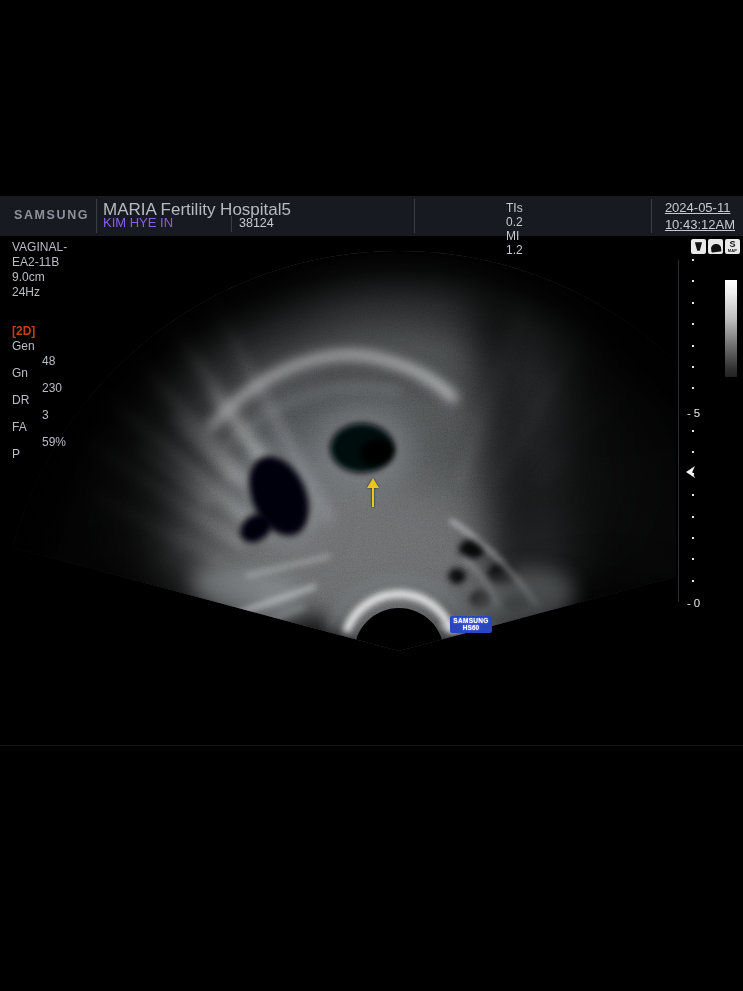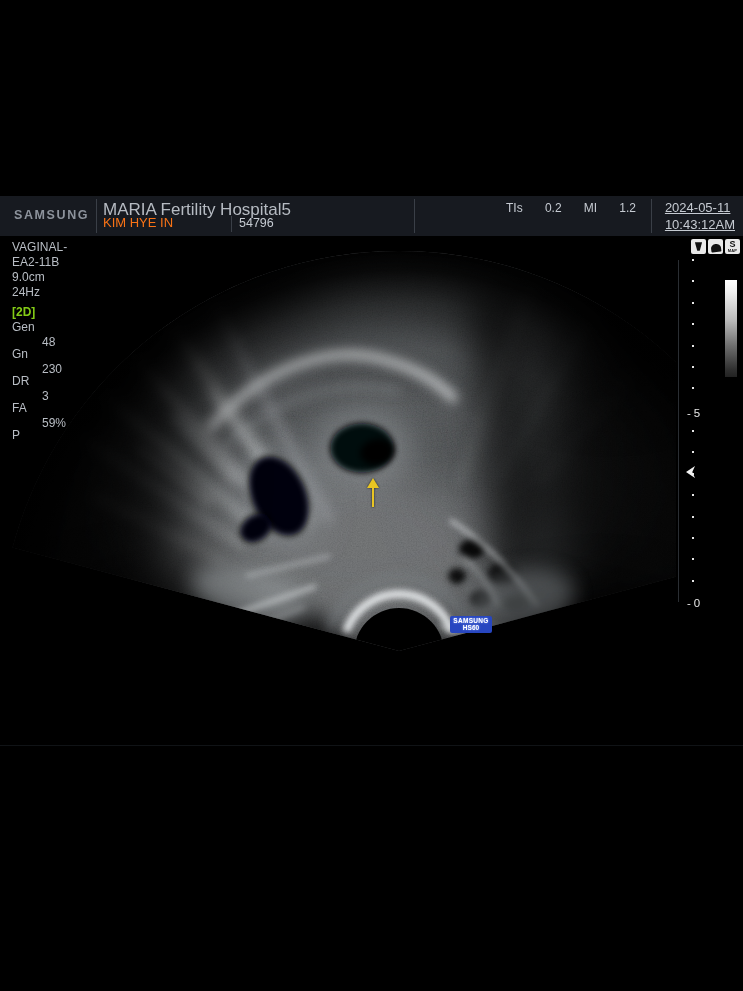--- a/index.html
+++ b/index.html
@@ -11,41 +11,41 @@
   
   .header{position:absolute;left:0;top:196px;width:743px;height:40px;background:#171a20;}
   .brand{position:absolute;left:14px;top:12px;font-size:12.5px;font-weight:700;
          letter-spacing:1.6px;color:#8d939c;}
   .vsep{position:absolute;top:3px;width:1px;height:34px;background:#3a3f47;}
   .vsep.s1{left:96px;}
   .vsep.s2{left:231px;top:20px;height:16px;}
   .vsep.s3{left:414px;}
   .vsep.s4{left:651px;}
   .hospital{position:absolute;left:103px;top:4px;font-size:17px;color:#b6bbc2;}
-  .patient-name{position:absolute;left:103px;top:19px;font-size:13px;color:#f97316;}
+  .patient-name{position:absolute;left:103px;top:19px;font-size:13px;color:#8b5cf6;}
   .patient-id{position:absolute;left:239px;top:20px;font-size:12.5px;color:#c6cbd2;}
   .indices{position:absolute;left:506px;top:5px;width:130px;display:flex;
-           justify-content:space-between;font-size:12px;color:#c6cbd2;}
+           justify-content:space-between;font-size:12px;color:#c6cbd2;flex-direction:column;}
   .datetime{position:absolute;right:8px;top:4px;text-align:left;font-size:13px;color:#c6cbd2;text-decoration:underline;}
   .datetime .time{margin-top:2px;}
   
   .status-icons{position:absolute;left:691px;top:239px;display:flex;gap:2px;}
   .sicon{width:15px;height:15px;background:#e9e9e9;border-radius:2px;position:relative;
          display:flex;align-items:center;justify-content:center;overflow:hidden;}
   .glyph-fan{width:9px;height:10px;background:#111;
              clip-path:polygon(10% 8%,90% 8%,64% 92%,36% 92%);}
   .glyph-probe{width:10px;height:8px;background:#111;border-radius:55% 55% 12% 12%;
                transform:rotate(-8deg);margin-top:2px;}
   .glyph-smap{display:flex;flex-direction:column;align-items:center;line-height:1;color:#111;}
   .glyph-smap .s{font-size:9px;font-weight:700;}
   .glyph-smap .map{font-size:4px;font-weight:700;letter-spacing:.2px;}
   
   .probe-panel{position:absolute;left:12px;top:240px;font-size:12px;color:#b9bec5;
                line-height:15px;}
-  .probe-panel .mode{margin-top:5px;color:#84cc16;font-weight:700;}
+  .probe-panel .mode{margin-top:24px;color:#c2410c;font-weight:700;}
   .param-row{display:flex;}
   .param-row .pl{width:30px;margin-top:12px;}
   
   .edge-line{position:absolute;left:678px;top:260px;width:1px;height:342px;background:#2a2e33;}
   .graybar{position:absolute;left:725px;top:280px;width:12px;height:97px;
            background:linear-gradient(to bottom,#ffffff 0%,#f0f0f0 12%,#b9b9b9 42%,
                       #6e6e6e 68%,#303030 92%,#222 100%);}
   .dots{position:absolute;left:692px;width:2px;
         background:repeating-linear-gradient(to bottom,#e6e6e6 0 2px,transparent 2px 21.4px);}
   .dots.d1{top:259px;height:150px;}
@@ -209,21 +209,21 @@
       </g>
     </g>
   </svg>
 
   <div class="header">
     <div class="brand">SAMSUNG</div>
     <div class="vsep s1"></div>
     <div class="hospital">MARIA Fertility Hospital5</div>
     <div class="patient-name">KIM HYE IN</div>
     <div class="vsep s2"></div>
-    <div class="patient-id">54796</div>
+    <div class="patient-id">38124</div>
     <div class="vsep s3"></div>
     <div class="indices">
       <span>TIs</span>
       <span>0.2</span>
       <span>MI</span>
       <span>1.2</span>
     </div>
     <div class="vsep s4"></div>
     <div class="datetime">
       <div class="date">2024-05-11</div>

